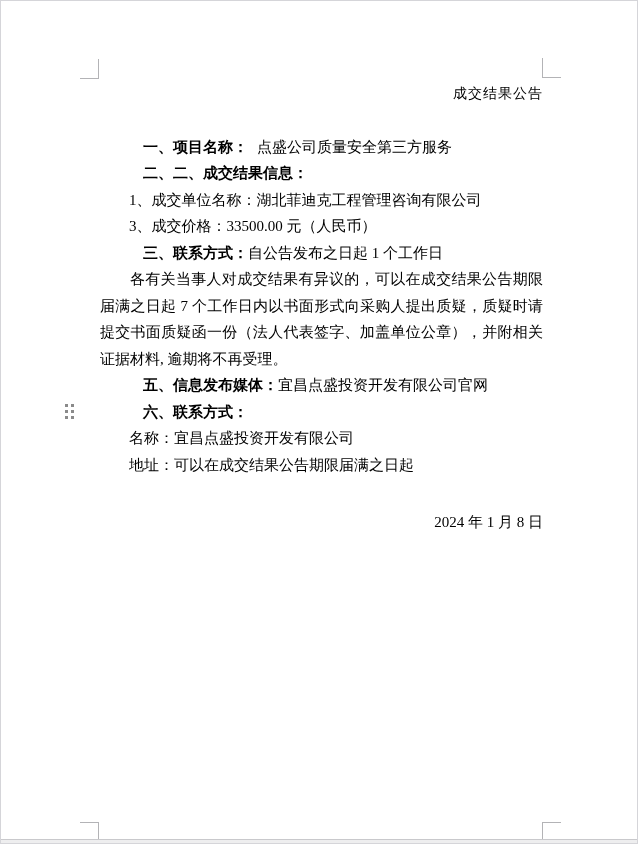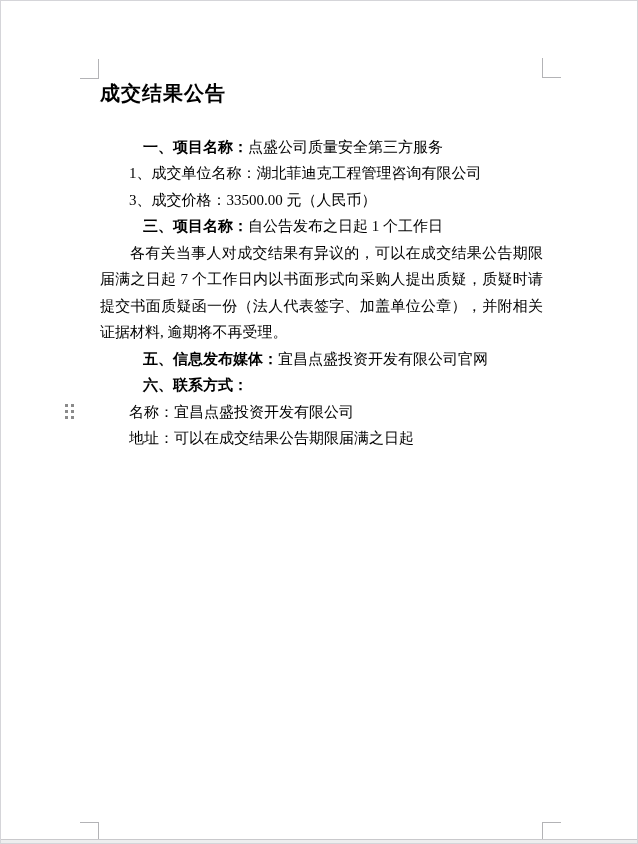--- a/index.html
+++ b/index.html
@@ -31,32 +31,32 @@
   .bottom-strip {
     position:absolute; left:0; bottom:0; width:100%; height:4px;
     background:#eeeeef; border-top:1px solid #c9c9cc;
   }
   .doc {
     position:absolute; left:99px; top:79px; width:443px;
     font-size:15px; line-height:26.5px;
   }
   .title {
     font-family:"Liberation Sans", sans-serif;
-    font-weight:bold; font-size:20px; line-height:27px;
-    text-align:left; letter-spacing:1px;
+    font-weight:normal; font-size:14px; line-height:27px;
+    text-align:right; letter-spacing:1px;
   }
   .spacer { height:26.5px; }
   .line  { white-space:nowrap; }
   .lbl {
     font-family:"Liberation Sans", sans-serif;
     font-weight:bold;
     margin-left:43px;
   }
   .val { font-family:"Liberation Serif", serif; }
-  .val.gap { }
+  .val.gap { margin-left:9px; }
   .indent { padding-left:29px; }
   .para {
     text-align:justify;
     text-justify:inter-character;
     text-indent:30px;
   }
   .date-line { text-align:right; margin-top:4px; }
 </style>
 </head>
 <body>
@@ -71,36 +71,38 @@
   <span class="drag-handle"></span>
 
   <div class="doc">
 
     <h1 class="title">成交结果公告</h1>
 
     <div class="spacer"></div>
 
     <p class="line"><span class="lbl">一、项目名称：</span><span class="val gap">点盛公司质量安全第三方服务</span></p>
 
+    <p class="line"><span class="lbl">二、二、成交结果信息：</span></p>
 
     <p class="line indent"><span class="val">1、成交单位名称：湖北菲迪克工程管理咨询有限公司</span></p>
     <p class="line indent"><span class="val">3、成交价格：33500.00 元（人民币）</span></p>
 
-    <p class="line"><span class="lbl">三、项目名称：</span><span class="val">自公告发布之日起 1 个工作日</span></p>
+    <p class="line"><span class="lbl">三、联系方式：</span><span class="val">自公告发布之日起 1 个工作日</span></p>
 
 
     <p class="para">各有关当事人对成交结果有异议的，可以在成交结果公告期限届满之日起 7 个工作日内以书面形式向采购人提出质疑，质疑时请提交书面质疑函一份（法人代表签字、加盖单位公章），并附相关证据材料, 逾期将不再受理。</p>
 
     <p class="line"><span class="lbl">五、信息发布媒体：</span><span class="val">宜昌点盛投资开发有限公司官网</span></p>
 
     <p class="line"><span class="lbl">六、联系方式：</span></p>
 
     <p class="line indent"><span class="val">名称：宜昌点盛投资开发有限公司</span></p>
     <p class="line indent"><span class="val">地址：可以在成交结果公告期限届满之日起</span></p>
 
     <div class="spacer"></div>
 
+    <p class="date-line">2024 年 1 月 8 日</p>
 
   </div>
 
   <div class="bottom-strip"></div>
 
 </div>
 
 </body></html>

